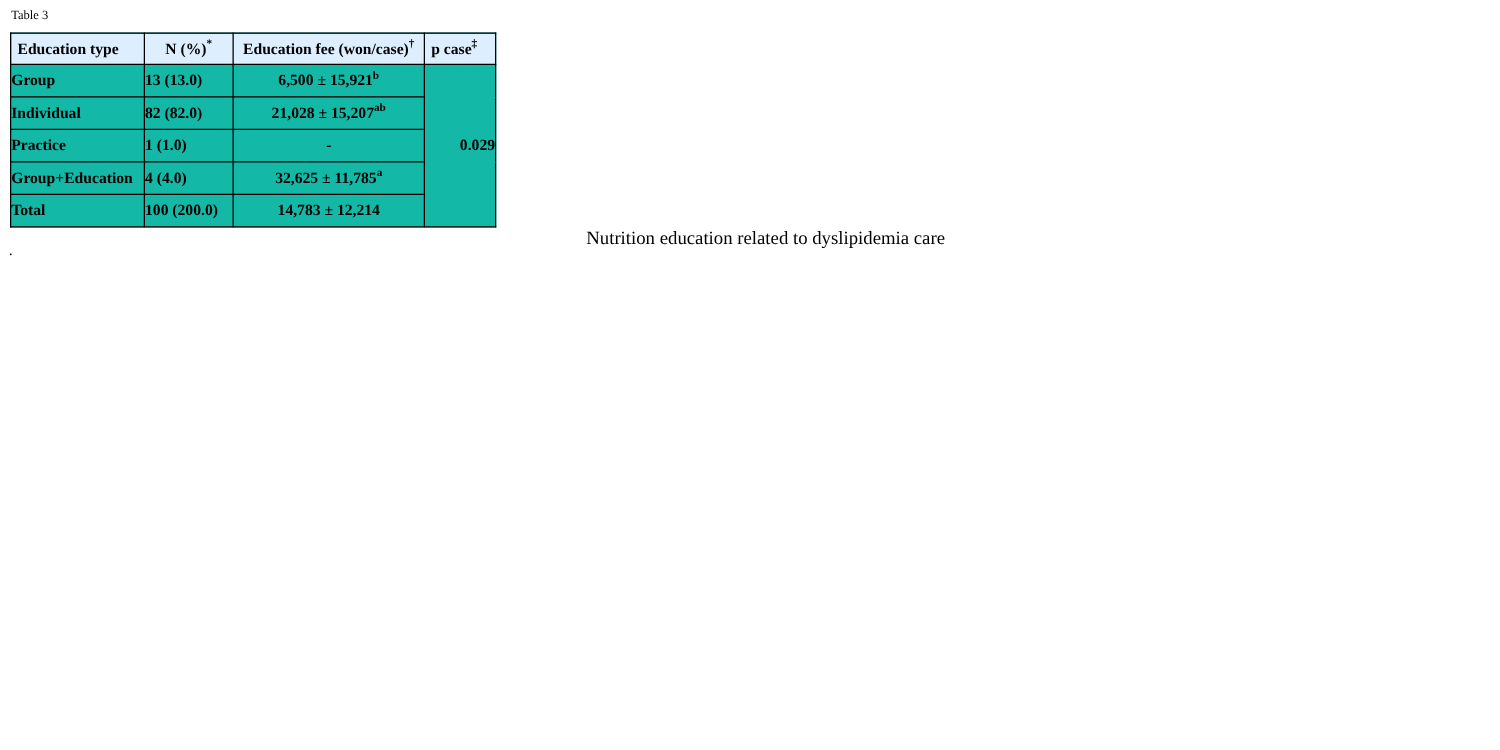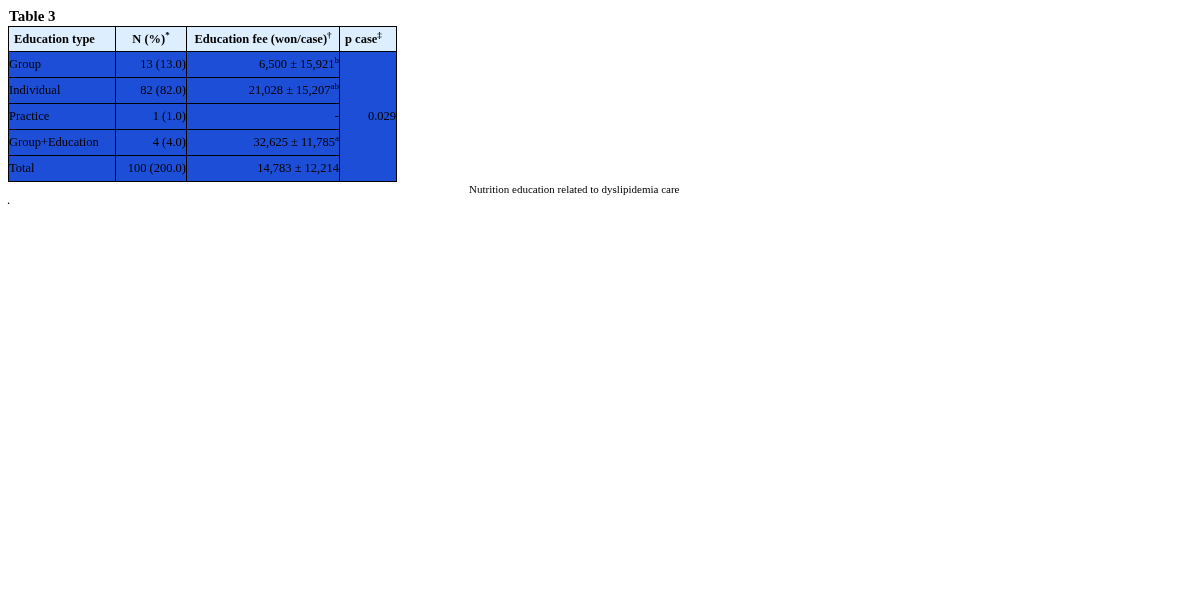--- a/index.html
+++ b/index.html
@@ -14,39 +14,38 @@
     font-family: "Liberation Serif", serif;
     color: #000000;
     font-size: 13px;
     overflow: hidden;
   }
 
   #table-label {
     position: absolute;
     left: 9px;
     top: 7px;
-    font-size: 15px;
+    font-size: 10px;
     line-height: 1.2;
     white-space: nowrap;
-    font-weight: bold;
   }
 
   #data-table {
     position: absolute;
     left: 8px;
     top: 26px;
     border-collapse: collapse;
     border: 1px solid #000000;
-    background: #1d4ed8;
+    background: #14b8a6;
   }
 
   #data-table th,
   #data-table td {
     border: 1px solid #000000;
-    font-weight: normal;
+    font-weight: bold;
     font-size: 12.5px;
     padding: 0;
     vertical-align: middle;
   }
 
   #data-table thead th {
     background: #ddeeff;
     font-weight: bold;
     font-size: 12.5px;
     height: 24px;
@@ -61,46 +60,46 @@
   td.c-type {
     width: 106px;
     height: 25px;
     padding: 0 4px;
     text-align: left;
     white-space: nowrap;
   }
   td.c-n {
     width: 70px;
     height: 25px;
-    text-align: right;
+    text-align: left;
     white-space: nowrap;
   }
   td.c-fee {
     width: 152px;
     height: 25px;
-    text-align: right;
+    text-align: center;
     white-space: nowrap;
   }
   td.c-p {
     width: 56px;
     text-align: right;
     white-space: nowrap;
   }
 
   sup {
     font-size: 9px;
     vertical-align: super;
     line-height: 0;
   }
 
   #caption {
     position: absolute;
     left: 469px;
     top: 183px;
-    font-size: 11px;
+    font-size: 15px;
     white-space: nowrap;
   }
 
   #trailing-dot {
     position: absolute;
     left: 7px;
     top: 193px;
     font-size: 12.5px;
   }
 </style>

